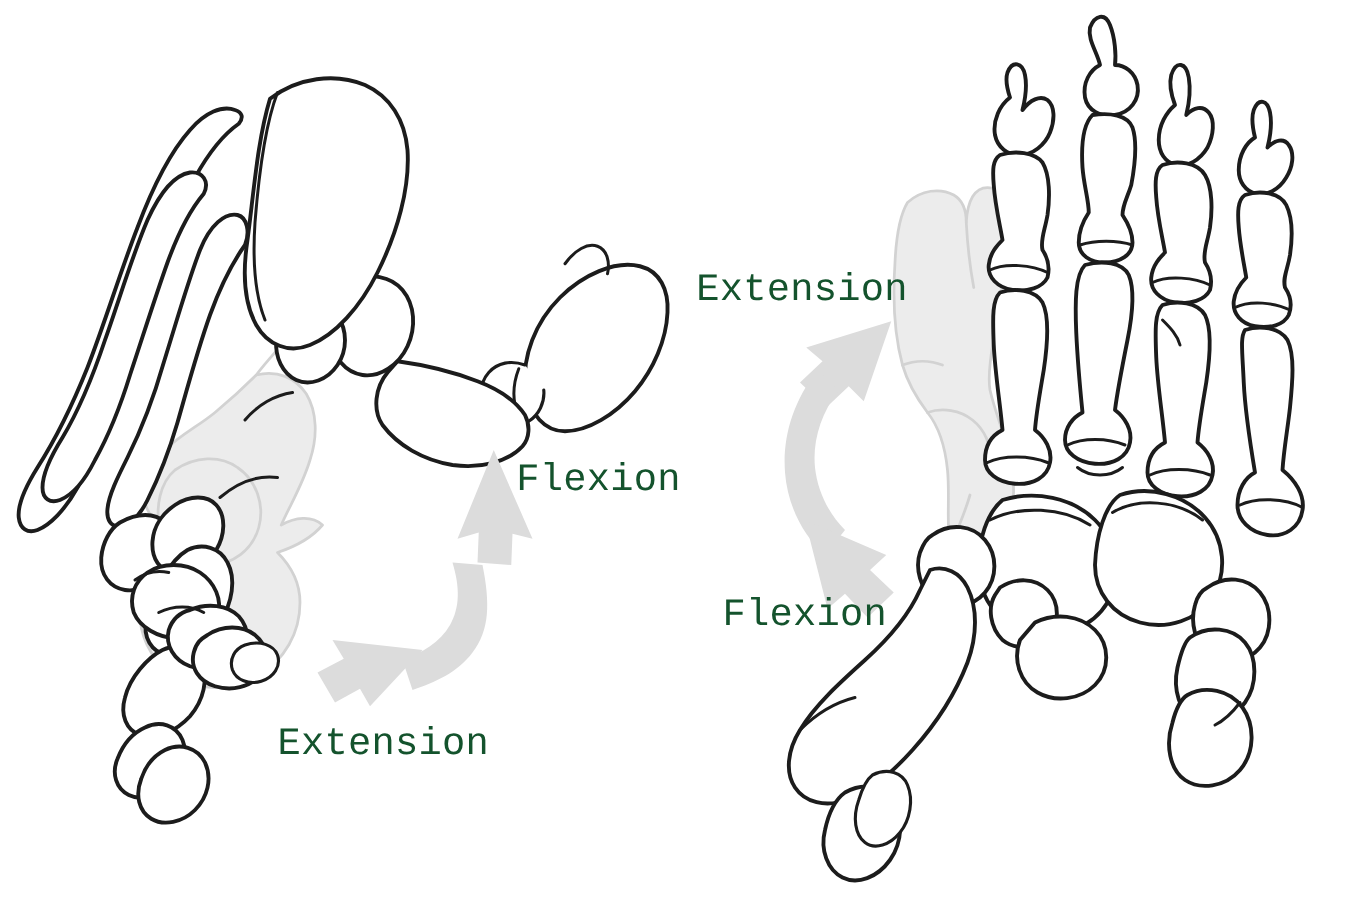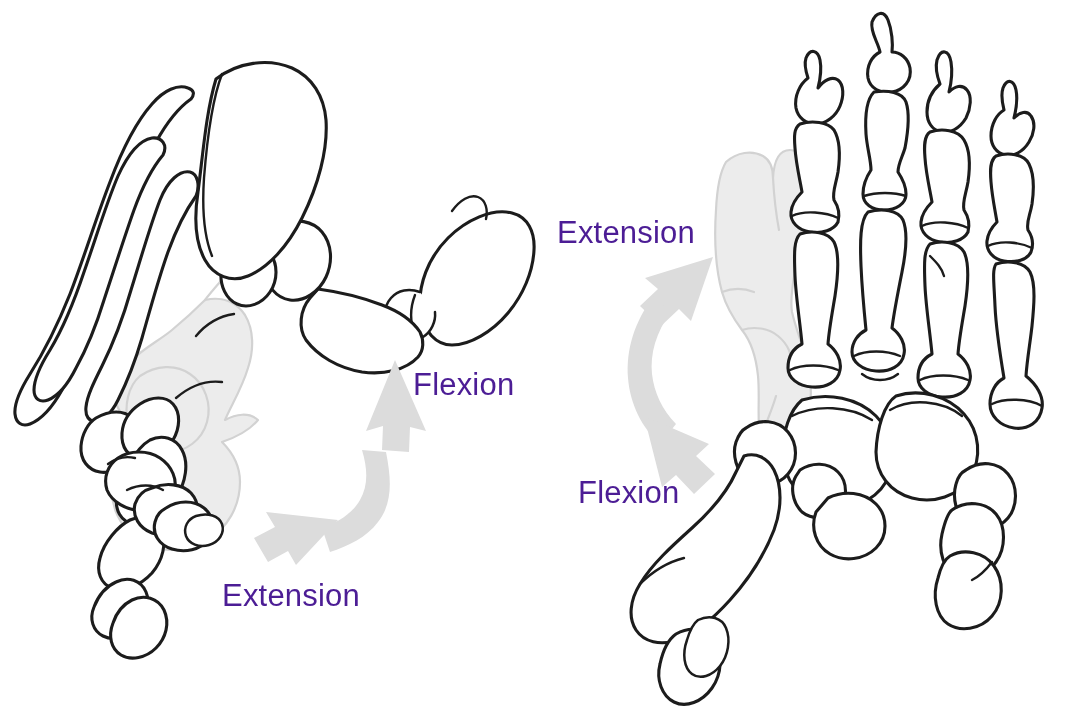--- a/index.html
+++ b/index.html
@@ -56,22 +56,22 @@
     stroke: #d2d2d2;
     stroke-width: 2.2;
     stroke-linejoin: round;
     stroke-linecap: round;
   }
   .arrow-shape {
     fill: #dcdcdc;
   }
   .label-text {
     position: absolute;
-    color: #4c1d95;
-    font-family: Liberation Sans, sans-serif;
+    color: #14532d;
+    font-family: Liberation Mono, monospace;
     font-size: 31px;
     font-weight: 400;
     letter-spacing: 0.2px;
     white-space: nowrap;
     user-select: none;
     text-align: right;
   }
 </style>
 </head>
 <body>

